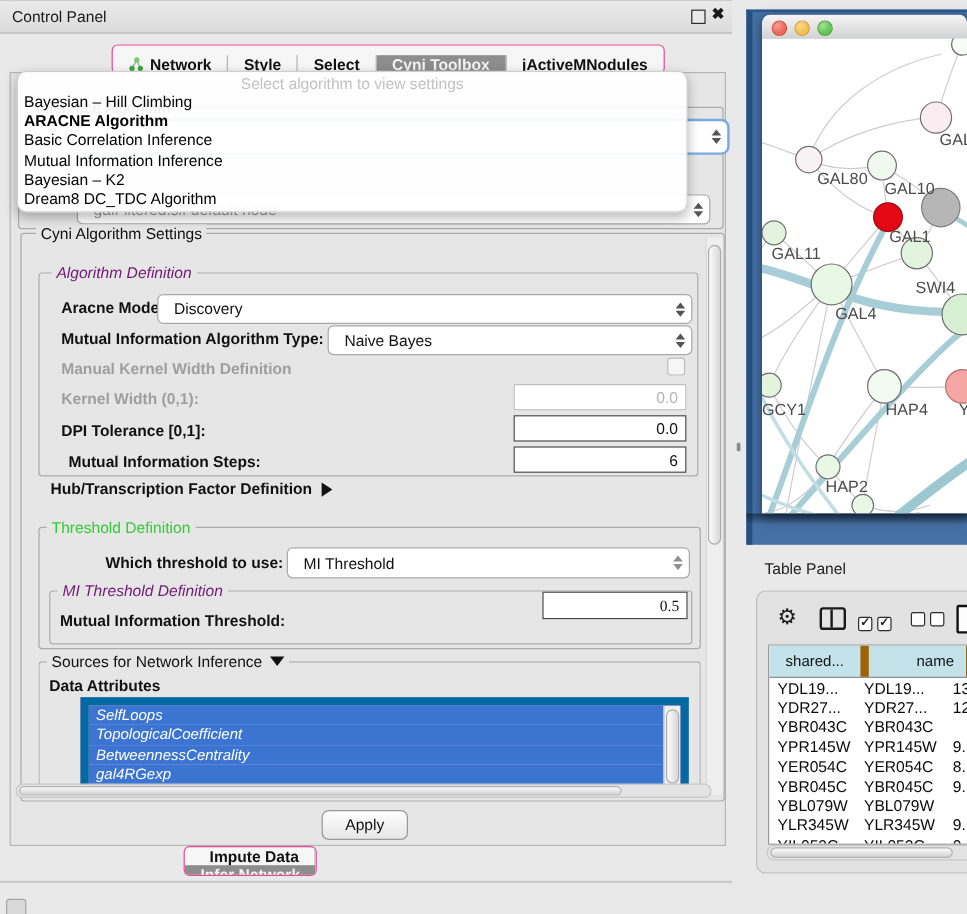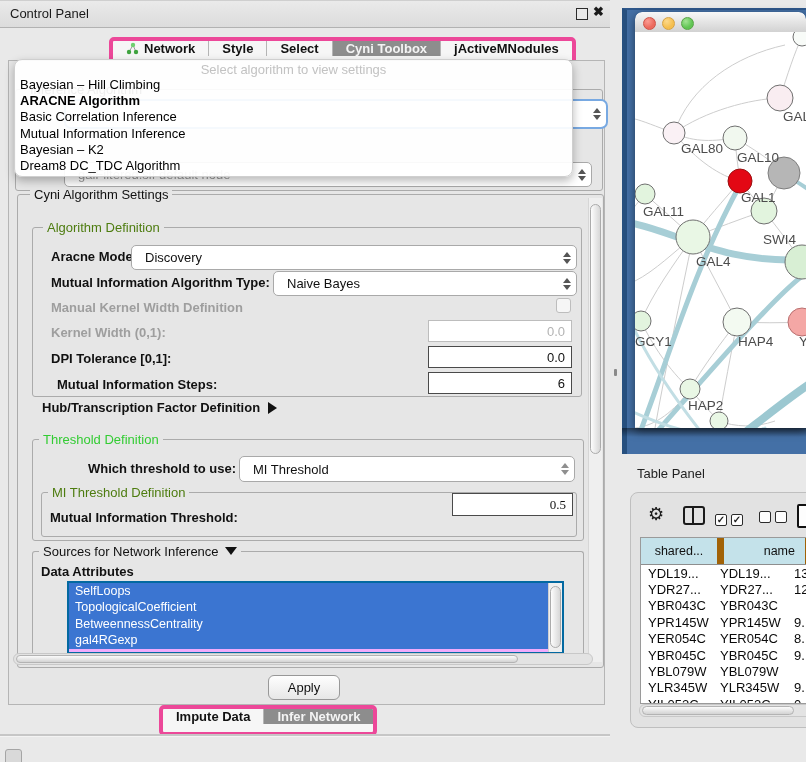--- a/index.html
+++ b/index.html
@@ -9,51 +9,51 @@
     font-family:"Liberation Sans", sans-serif;
     -webkit-font-smoothing:antialiased;
   }
   .abs{position:absolute;}
   
   .cp-header{left:0;top:8;width:610px;height:26px;background:linear-gradient(#EAEAEA,#DCDCDC);
     border-top:1px solid #CFCFCF;border-bottom:1px solid #B2B2B2;}
   .cp-title{position:absolute;left:10px;top:5px;font-size:13px;color:#1A1A1A;}
   .float-box{position:absolute;left:576px;top:7px;width:10px;height:10px;border:1.5px solid #2B2B2B;background:#E9E9E9;}
   .close-x{position:absolute;left:593px;top:3px;font-size:13px;font-weight:bold;color:#1A1A1A;}
-  .tabbar{display:flex;background:#F6F6F6;border:4px solid #ec4899;border-radius:5px;overflow:hidden;height:23px;align-items:flex-start;margin-left:16px;}
+  .tabbar{display:flex;background:#F6F6F6;border:1px solid #ec4899;border-radius:5px;overflow:hidden;height:23px;align-items:flex-end;}
   .seg{display:flex;align-items:center;padding:0 13px;font-size:13px;font-weight:bold;color:#111;border-right:1px solid #B5B5B5;background:transparent;}
   .seg:last-child{border-right:none;}
   .seg.sel{background:#8D8D8D;color:#F4F4F4;}
   .cp-body{left:8px;top:60px;width:595px;height:643px;background:#E6E6E6;border:1px solid #B5B5B5;border-radius:0;}
   .cp-bottom-line{left:0;top:734px;width:610px;height:2px;background:#C6C6C6;border-bottom:1px solid #F3F3F3;}
   
   .grp{position:absolute;border:1px solid #ABABAB;border-radius:3px;}
   .glabel{position:absolute;top:-8px;left:10px;background:#E6E6E6;padding:0 4px;font-size:13px;color:#111;white-space:nowrap;}
-  .glabel.blue{color:#4d7c0f;}
+  .glabel.blue{color:#701a75;font-style:italic;}
   .glabel.green{color:#33CC33;}
   .flabel{position:absolute;font-size:13px;font-weight:bold;color:#111;white-space:nowrap;}
   .flabel.dis{color:#9E9E9E;}
   .combo{position:absolute;background:#FFF;border:1px solid #A9A9A9;border-radius:5px;display:flex;align-items:center;font-size:13px;color:#111;}
   .combo .ctext{flex:1;padding-left:13px;overflow:hidden;white-space:nowrap;}
   .stepper{width:18px;display:flex;flex-direction:column;align-items:center;justify-content:center;gap:2px;}
   .tri-up{width:0;height:0;border-left:4px solid transparent;border-right:4px solid transparent;border-bottom:5px solid #555;}
   .tri-dn{width:0;height:0;border-left:4px solid transparent;border-right:4px solid transparent;border-top:5px solid #555;}
   .tri-right{display:inline-block;width:0;height:0;border-top:6px solid transparent;border-bottom:6px solid transparent;border-left:9px solid #111;vertical-align:-2px;margin-left:8px;}
   .tri-down-lbl{display:inline-block;width:0;height:0;border-left:6px solid transparent;border-right:6px solid transparent;border-top:8px solid #111;vertical-align:1px;margin-left:6px;}
   .field{position:absolute;background:#FFF;border:1px solid #4A4A4A;font-size:13px;color:#111;text-align:right;padding-right:6px;display:flex;align-items:center;justify-content:flex-end;}
   .field.dis{border-color:#BDBDBD;color:#B3B3B3;}
   .checkbox{position:absolute;width:13px;height:13px;border:1px solid #BDBDBD;border-radius:3px;background:#F6F6F6;}
   
   .overlay{position:absolute;left:5px;top:-2px;width:557px;height:116px;background:rgba(255,255,255,0.93);
     border:1px solid #CFCFCF;border-radius:8px;box-shadow:0 4px 10px rgba(0,0,0,0.28);z-index:10;}
   .ov-ph{text-align:center;font-size:13px;color:#C2C2C2;padding-top:2px;height:15px;}
   .ov-item{font-size:13px;color:#000;height:16.2px;line-height:16.2px;padding-left:5px;white-space:nowrap;}
   .ov-item.bold{font-weight:bold;}
   
-  .listbox{position:absolute;background:#f0abfc;border:2px solid #0369a1;overflow:hidden;}
+  .listbox{position:absolute;background:#f0abfc;border:7px solid #0369a1;overflow:hidden;font-style:italic;}
   .litem{height:16.4px;line-height:16.4px;background:#3B75D1;color:#FFF;font-size:12.5px;padding-left:6px;margin-right:14px;white-space:nowrap;}
   .vscroll{position:absolute;background:#EFEFEF;border-left:1px solid #D0D0D0;}
   .vthumb{position:absolute;left:1px;right:1px;background:linear-gradient(90deg,#FDFDFD,#D7D7D7);border:1px solid #ABABAB;border-radius:6px;}
   .hscroll{position:absolute;background:#E3E3E3;border:1px solid #C8C8C8;border-radius:6px;}
   .hthumb{position:absolute;top:1px;bottom:1px;background:linear-gradient(#FBFBFB,#D3D3D3);border:1px solid #B3B3B3;border-radius:5px;}
   .btn{position:absolute;background:linear-gradient(#FEFEFE,#E7E7E7);border:1px solid #989898;border-radius:6px;
     font-size:13px;color:#111;display:flex;align-items:center;justify-content:center;}
   
   .desktop{left:622px;top:8px;width:184px;height:444px;background:#4470A6;border-left:5px solid #27507F;border-top:2px solid #2F588C;}
   .netwin{left:635px;top:12px;width:171px;height:416px;border-radius:7px 7px 0 0;box-shadow:0 3px 10px rgba(0,0,0,0.5);overflow:hidden;}
@@ -225,21 +225,21 @@
     </div>
   </div>
 
   <div class="hscroll" style="left:4px;top:592px;width:578px;height:10px;">
     <div class="hthumb" style="left:2px;width:500px;"></div>
   </div>
 
   <div class="btn" style="left:259px;top:614px;width:70px;height:23px;">Apply</div>
 </div>
 
-<div class="abs tabbar" style="left:143px;top:705px;">
+<div class="abs tabbar" style="left:153px;top:705px;flex-direction:column;">
   <div class="seg">
       <span>Impute Data</span>
     </div>
   <div class="seg sel">
       <span>Infer Network</span>
     </div>
 </div>
 <div class="abs cp-bottom-line"></div>
 
 <div class="abs desktop"></div>

